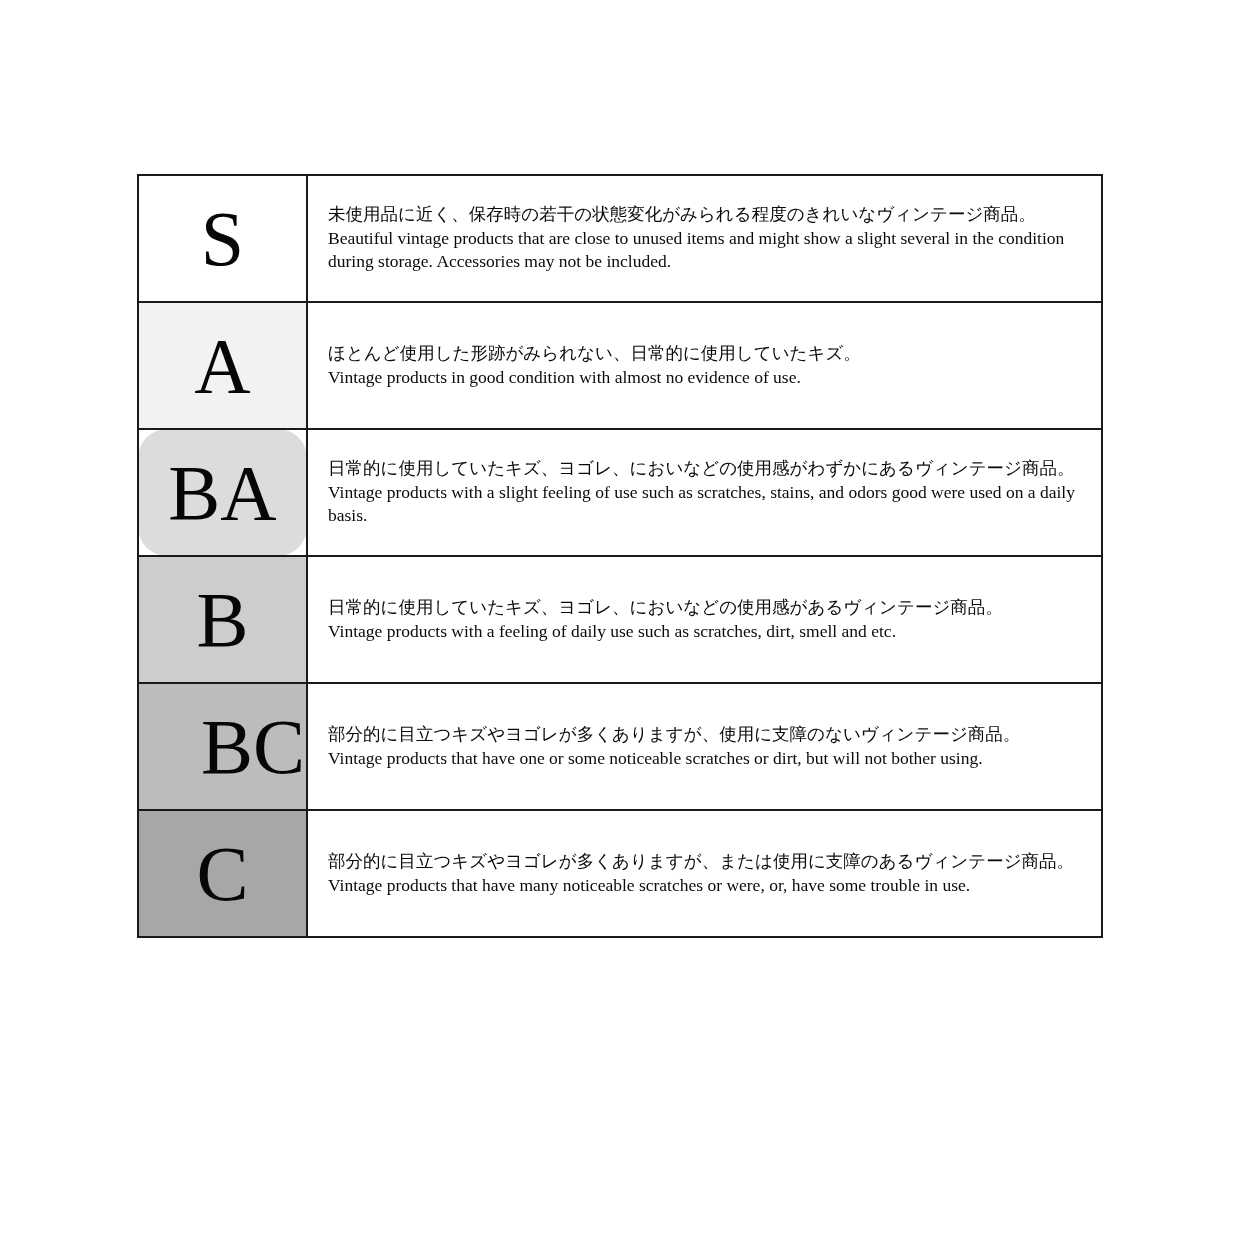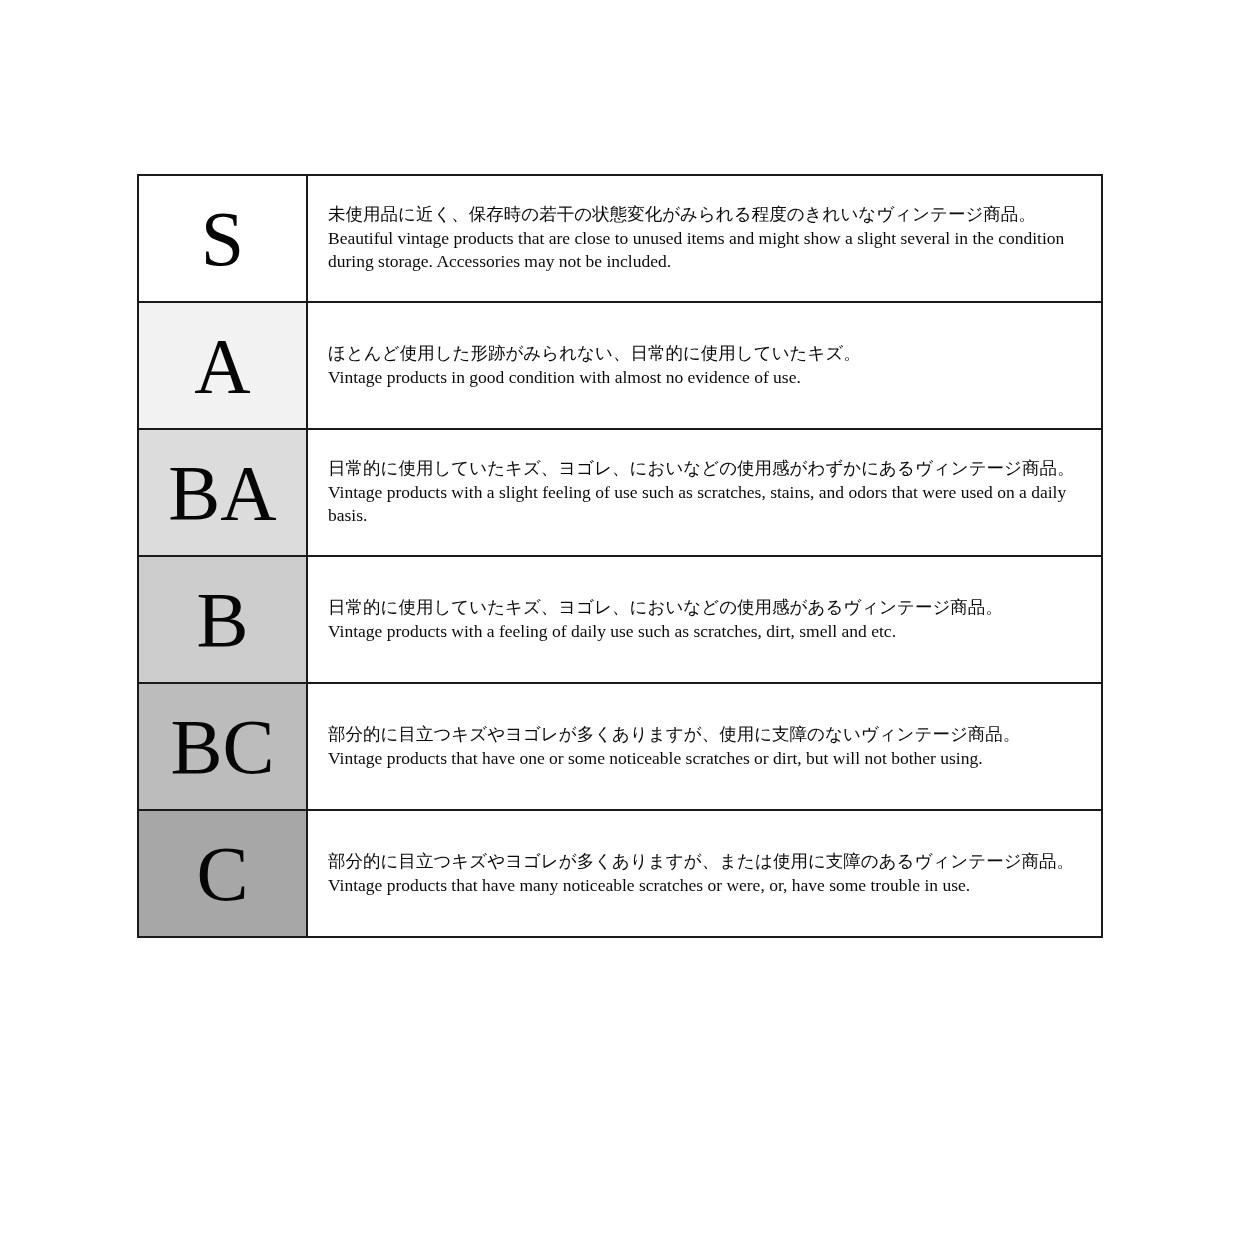--- a/index.html
+++ b/index.html
@@ -69,39 +69,39 @@
       <tr>
         <td class="grade-cell" style="background-color: rgb(242, 242, 242);">
           <span class="grade-letter">A</span>
         </td>
         <td class="desc-cell">
           <div class="desc-jp">ほとんど使用した形跡がみられない、日常的に使用していたキズ。</div>
           <div class="desc-en">Vintage products in good condition with almost no evidence of use.</div>
         </td>
       </tr>
       <tr>
-        <td class="grade-cell" style="background-color: rgb(220, 220, 220);">
+        <td class="grade-cell" style="background-color: rgb(220, 220, 220); border-radius: 29px;">
           <span class="grade-letter">BA</span>
         </td>
         <td class="desc-cell">
           <div class="desc-jp">日常的に使用していたキズ、ヨゴレ、においなどの使用感がわずかにあるヴィンテージ商品。</div>
-          <div class="desc-en">Vintage products with a slight feeling of use such as scratches, stains, and odors that were used on a daily basis.</div>
+          <div class="desc-en">Vintage products with a slight feeling of use such as scratches, stains, and odors good were used on a daily basis.</div>
         </td>
       </tr>
       <tr>
         <td class="grade-cell" style="background-color: rgb(205, 205, 205);">
           <span class="grade-letter">B</span>
         </td>
         <td class="desc-cell">
           <div class="desc-jp">日常的に使用していたキズ、ヨゴレ、においなどの使用感があるヴィンテージ商品。</div>
           <div class="desc-en">Vintage products with a feeling of daily use such as scratches, dirt, smell and etc.</div>
         </td>
       </tr>
       <tr>
-        <td class="grade-cell" style="background-color: rgb(188, 188, 188);">
+        <td class="grade-cell" style="background-color: rgb(188, 188, 188); text-align: right;">
           <span class="grade-letter">BC</span>
         </td>
         <td class="desc-cell">
           <div class="desc-jp">部分的に目立つキズやヨゴレが多くありますが、使用に支障のないヴィンテージ商品。</div>
           <div class="desc-en">Vintage products that have one or some noticeable scratches or dirt, but will not bother using.</div>
         </td>
       </tr>
       <tr>
         <td class="grade-cell" style="background-color: rgb(167, 167, 167);">
           <span class="grade-letter">C</span>

